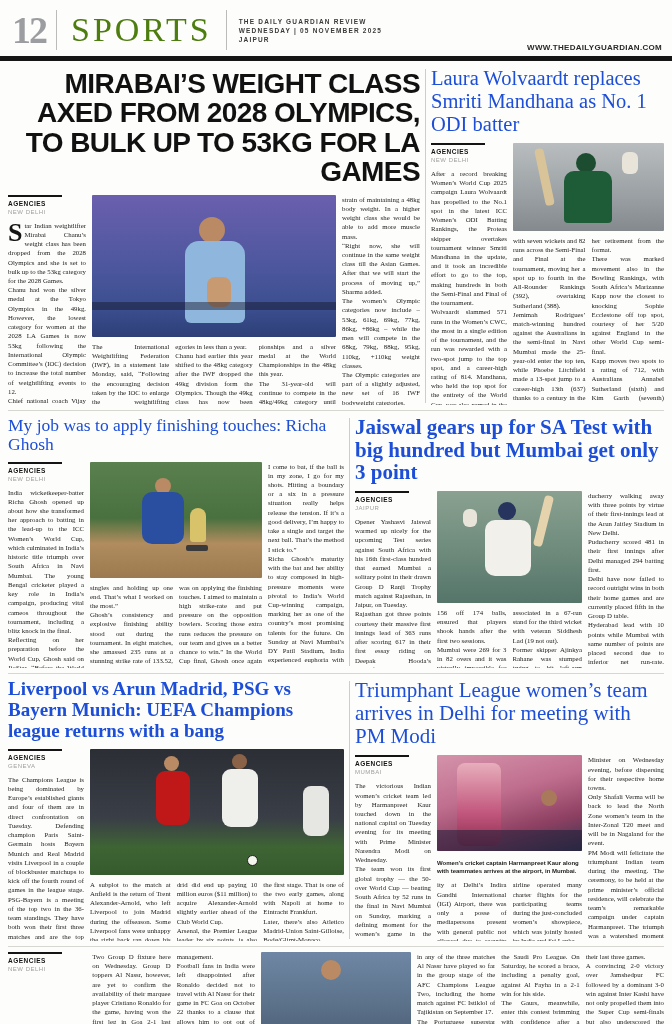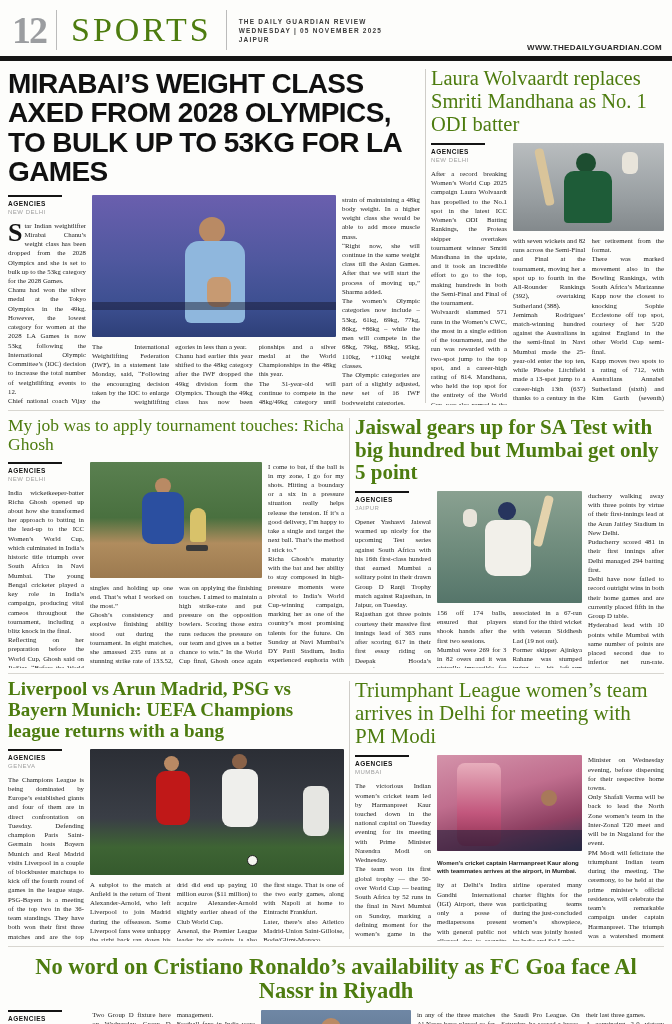--- a/index.html
+++ b/index.html
@@ -34,22 +34,22 @@
   .byline .place  { display:block; font:400 6px/8px "Liberation Sans", sans-serif; letter-spacing:0.5px; color:#a0a0a0; }
   .coltext {
     font:400 6.8px/1.36 "Liberation Serif", serif; text-align:justify;
     white-space:pre-line; color:#222; overflow:hidden;
   }
   .dropcap {
     float:left; font:700 26px/21px "Liberation Serif", serif; color:#141414;
     margin:1px 2px 0 0;
   }
   
-  .head-sans { font:800 28px/1.05 "Liberation Sans", sans-serif; letter-spacing:-0.6px; color:#111; margin:2px 0 8px 0; }
-  .head-serif { font-family:"Liberation Serif", serif; color:#4d7c0f; }
+  .head-sans { font:800 28px/1.05 "Liberation Sans", sans-serif; letter-spacing:-0.6px; color:#111; margin:2px 0 8px 0;text-align:right; }
+  .head-serif { font-family:"Liberation Serif", serif; color:#1d4ed8; }
   
   .photo { position:relative; overflow:hidden; border-radius:1px; }
   .shape { position:absolute; }
   .caption { font:700 6px/1.35 "Liberation Sans", sans-serif; color:#222; margin-top:3px; text-align:left; }
   
   .bandA { height:338px; }
   .art-mirabai { width:412px; display:flex; flex-direction:column; }
   .mirabai-body { display:flex; gap:6px; flex:1; overflow:hidden; }
   .mb-col { width:78px; flex:none; }
   .mb-mid { flex:1; display:flex; flex-direction:column; gap:5px; overflow:hidden; }
@@ -187,21 +187,21 @@
         </div>
       </div>
     </article>
   </section>
 
   <div class="hband-rule"></div>
 
   <section class="band bandB">
 
     <article class="art-richa">
-      <h2 class="head-serif richa-head">My job was to apply tournament touches: Richa Ghosh</h2>
+      <h2 class="head-serif richa-head">My job was to apply finishing touches: Richa Ghosh</h2>
       <div class="richa-body">
         <div class="rb-col">
           <div class="byline">
             <div class="rule"></div>
             <span class="agency">AGENCIES</span>
             <span class="place">NEW DELHI</span>
           </div>
           <p class="coltext">India wicketkeeper-batter Richa Ghosh opened up about how she transformed her approach to batting in the lead-up to the ICC Women’s World Cup, which culminated in India’s historic title triumph over South Africa in Navi Mumbai. The young Bengal cricketer played a key role in India’s campaign, producing vital cameos throughout the tournament, including a blitz knock in the final.
 Reflecting on her preparation before the World Cup, Ghosh said on JioStar, “Before the World Cup, I really focused on spending more time at the crease and building my innings. Whenever I got the chance to play, I concentrated on playing grounded shots and making sure I didn’t throw my wicket away. For me, it was all about keeping the scoreboard ticking with</p>
         </div>
@@ -220,21 +220,21 @@
           </div>
         </div>
         <p class="coltext rb-col">I come to bat, if the ball is in my zone, I go for my shots. Hitting a boundary or a six in a pressure situation really helps release the tension. If it’s a good delivery, I’m happy to take a single and target the next ball. That’s the method I stick to.”
 Richa Ghosh’s maturity with the bat and her ability to stay composed in high-pressure moments were pivotal to India’s World Cup-winning campaign, marking her as one of the country’s most promising talents for the future. On Sunday at Navi Mumbai’s DY Patil Stadium, India experienced euphoria with a 52-run triumph over South Africa. India powered its way to a commanding 298/7 on the back of Shafali Verma’s fiery 87(78) and Deepti Sharma’s composed run-a-ball 58. In reply, South Africa faltered on 246 in 45.3 overs, despite a counter-attacking 101(98) from captain Laura Wolvaardt.</p>
       </div>
     </article>
 
     <div class="vrule"></div>
 
     <article class="art-jaiswal">
-      <h2 class="head-serif jaiswal-head">Jaiswal gears up for SA Test with big hundred but Mumbai get only 5 point</h2>
+      <h2 class="head-serif jaiswal-head">Jaiswal gears up for SA Test with big hundred but Mumbai get only 3 point</h2>
       <div class="richa-body">
         <div class="rb-col">
           <div class="byline">
             <div class="rule"></div>
             <span class="agency">AGENCIES</span>
             <span class="place">JAIPUR</span>
           </div>
           <p class="coltext">Opener Yashasvi Jaiswal warmed up nicely for the upcoming Test series against South Africa with his 16th first-class hundred that earned Mumbai a solitary point in their drawn Group D Ranji Trophy match against Rajasthan, in Jaipur, on Tuesday.
 Rajasthan got three points courtesy their massive first innings lead of 363 runs after scoring 617 in their first essay riding on Deepak Hooda’s magnificent 248.
 Having scored only 254 in their first innings, Mumbai ended the third day’s play at 89 for no loss in 22 overs.
@@ -333,21 +333,20 @@
         <p class="coltext rb-col">Minister on Wednesday evening, before dispersing for their respective home towns.
 Only Shafali Verma will be back to lead the North Zone women’s team in the Inter-Zonal T20 meet and will be in Nagaland for the event.
 PM Modi will felicitate the triumphant Indian team during the meeting. The ceremony, to be held at the prime minister’s official residence, will celebrate the team’s remarkable campaign under captain Harmanpreet. The triumph was a watershed moment for Indian women’s cricket as years of toil and near-misses culminated in an evening of redemption and history, with the team getting the better of the formidable South Africans in the final to become only the fourth side to lift the ODI title.</p>
       </div>
     </article>
   </section>
 
   <div class="hband-rule"></div>
 
   <section class="bandD">
-    <h2 class="head-serif ron-head">No word on Cristiano Ronaldo’s availability as FC Goa face Al Nassr in Riyadh</h2>
     <div class="ron-body">
       <div class="ron-colwrap">
         <div class="byline">
           <div class="rule"></div>
           <span class="agency">AGENCIES</span>
           <span class="place">NEW DELHI</span>
         </div>
 
       </div>
       <p class="coltext">Two Group D fixture here on Wednesday. Group D toppers Al Nassr, however, are yet to confirm the availability of their marquee player Cristiano Ronaldo for the game, having won the first leg in Goa 2-1 last month without the Portuguese superstar, who was “rested” by the team</p>

